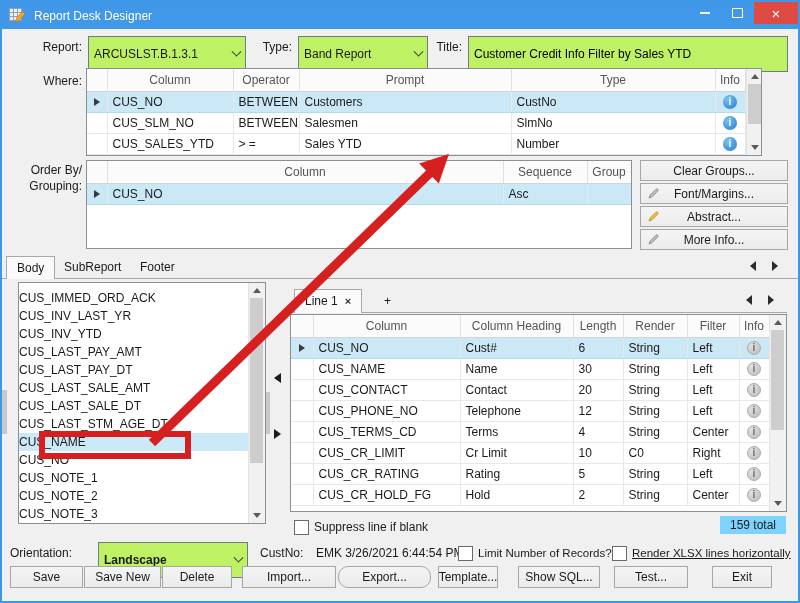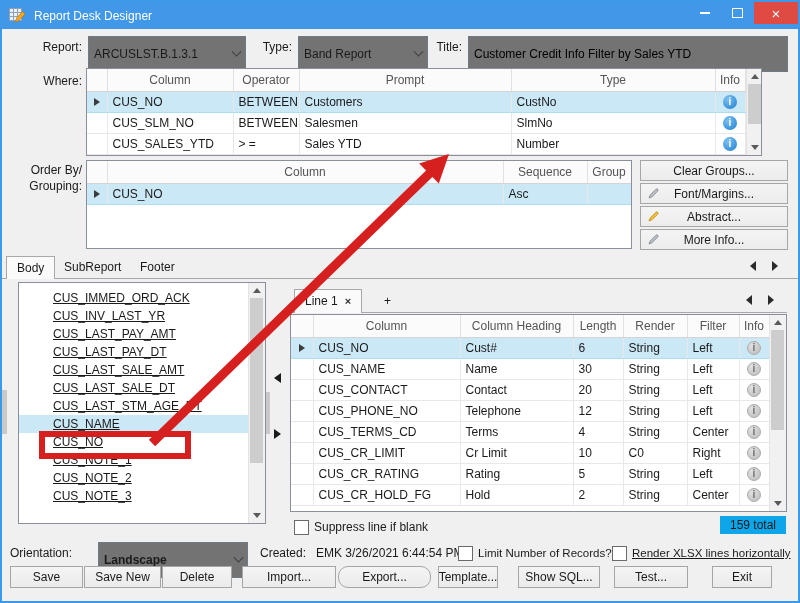--- a/index.html
+++ b/index.html
@@ -12,21 +12,21 @@
   .titlebar .apptitle{color:#fff;font-size:12px;margin-left:8px;}
   .winicon{margin-left:7px;display:inline-flex;}
   .caption{position:absolute;right:0;top:0;height:22px;display:flex;}
   .cap-btn{width:33px;height:22px;display:flex;align-items:center;justify-content:center;}
   .cap-btn.close{width:44px;background:#DF4B43;color:#fff;font-size:15px;}
   .glyph-min{width:10px;height:2px;background:#fff;}
   .glyph-max{width:9px;height:8px;border:1px solid #fff;}
   
   .lbl{position:absolute;height:22px;line-height:22px;}
   .r{text-align:right;}
-  .select,.textbox{position:absolute;height:36px;box-sizing:border-box;background:#737373;
+  .select,.textbox{position:absolute;height:36px;box-sizing:border-box;background:#bef264;
       border:1px solid #707A86;display:flex;align-items:center;padding:0 5px;}
   .select .chev{margin-left:auto;width:6px;height:6px;border-right:1.6px solid #3c3c3c;
       border-bottom:1.6px solid #3c3c3c;transform:rotate(45deg) translate(-2px,-2px);}
   input.textbox{font:12px "Liberation Sans",sans-serif;padding:0 5px;}
   .btn{position:absolute;height:22px;box-sizing:border-box;border:1px solid #A6A6A6;
       background:linear-gradient(#F4F4F4,#EBEBEB);display:flex;align-items:center;
       justify-content:center;}
   .checkbox{display:inline-block;width:15px;height:15px;box-sizing:border-box;
       background:#fff;border:1px solid #6A6A6A;flex:none;}
   
@@ -61,34 +61,34 @@
       display:flex;align-items:center;justify-content:center;}
   .side-btn .pencil{position:absolute;left:6px;top:3px;}
   
   .tabline{position:absolute;height:1px;background:#A8A8A8;}
   .tab{position:absolute;box-sizing:border-box;padding:0 10px;line-height:22px;height:22px;}
   .tab.active{background:#FAFAFA;border:1px solid #A8A8A8;border-bottom:none;height:23px;z-index:2;}
   
   .list{position:absolute;left:16px;top:280px;width:248px;height:242px;box-sizing:border-box;
       background:#fff;border:1px solid #8A909A;display:flex;}
   .list-items{flex:1;padding-top:6px;overflow:hidden;}
-  .list-item{height:18px;line-height:18px;padding-left:34px;white-space:nowrap;text-decoration:underline;}
+  .list-item{height:18px;line-height:18px;white-space:nowrap;}
   .list-item.sel{background:#CBE8F6;}
   
   .grip{position:absolute;background:#C9C9C9;}
   .split-left{position:absolute;width:0;height:0;border-top:5px solid transparent;
       border-bottom:5px solid transparent;border-right:7px solid #1b1b1b;}
   .split-right{position:absolute;width:0;height:0;border-top:5px solid transparent;
       border-bottom:5px solid transparent;border-left:7px solid #1b1b1b;}
   .nav-arrows{position:absolute;display:flex;gap:16px;align-items:center;}
   .nav-l{width:0;height:0;border-top:5px solid transparent;border-bottom:5px solid transparent;border-right:6px solid #2b2b2b;}
   .nav-r{width:0;height:0;border-top:5px solid transparent;border-bottom:5px solid transparent;border-left:6px solid #2b2b2b;}
   
   .chkrow{position:absolute;height:22px;display:flex;align-items:center;gap:5px;font-size:11.5px;}
-  .total-badge{position:absolute;right:12px;top:514px;background:#0ea5e9;padding:2px 10px;}
+  .total-badge{position:absolute;right:12px;top:514px;background:#7dd3fc;padding:2px 10px;}
   .overlay{position:absolute;left:0;top:0;z-index:60;pointer-events:none;}
   .tab-close{display:inline-block;margin-left:7px;color:#333;font-weight:bold;font-size:11px;}
 </style>
 </head>
 <body>
 
 <div class="win">
 
   <div class="titlebar">
     <span class="winicon">
@@ -237,20 +237,21 @@
   <div class="tab" style="left:128px;top:254px;">Footer</div>
   <div class="nav-arrows" style="left:748px;top:258px;height:12px;">
     <span class="nav-l"></span>
     <span class="nav-r"></span>
   </div>
 
   <div class="list">
     <div class="list-items">
       <div class="list-item">CUS_IMMED_ORD_ACK</div>
       <div class="list-item">CUS_INV_LAST_YR</div>
+      <div class="list-item">CUS_INV_YTD</div>
       <div class="list-item">CUS_LAST_PAY_AMT</div>
       <div class="list-item">CUS_LAST_PAY_DT</div>
       <div class="list-item">CUS_LAST_SALE_AMT</div>
       <div class="list-item">CUS_LAST_SALE_DT</div>
       <div class="list-item">CUS_LAST_STM_AGE_DT</div>
       <div class="list-item sel">CUS_NAME</div>
       <div class="list-item">CUS_NO</div>
       <div class="list-item">CUS_NOTE_1</div>
       <div class="list-item">CUS_NOTE_2</div>
       <div class="list-item">CUS_NOTE_3</div>
@@ -391,21 +392,21 @@
     <span class="checkbox"></span>
     <span>Suppress line if blank</span>
   </div>
   <div class="total-badge">159 total</div>
 
   <span class="lbl" style="left:8px;top:540px;">Orientation:</span>
   <div class="select" style="left:96px;top:540px;width:150px;font-weight:bold;">
     <span>Landscape</span>
     <span class="chev"></span>
   </div>
-  <span class="lbl" style="left:258px;top:540px;">Created:</span>
+  <span class="lbl" style="left:258px;top:540px;">CustNo:</span>
   <span class="lbl" style="left:314px;top:540px;">EMK  3/26/2021 6:44:54 PM</span>
   <div class="chkrow" style="left:456px;top:540px;">
     <span class="checkbox"></span>
     <span>Limit Number of Records?</span>
   </div>
   <div class="chkrow" style="left:610px;top:540px;text-decoration:underline;">
     <span class="checkbox"></span>
     <span>Render XLSX lines horizontally</span>
   </div>
 

